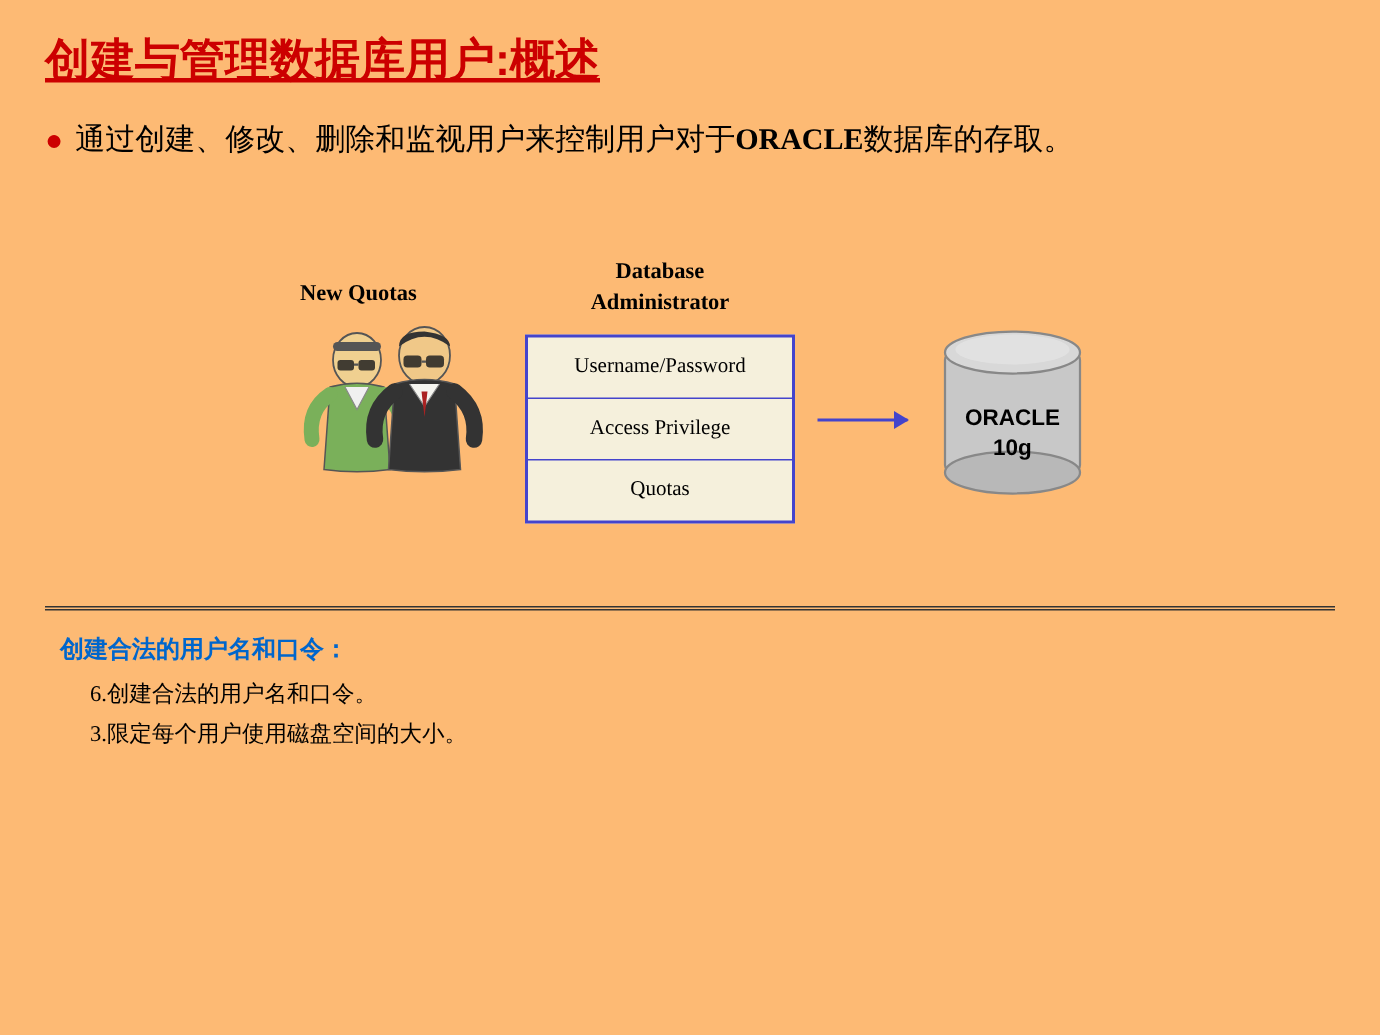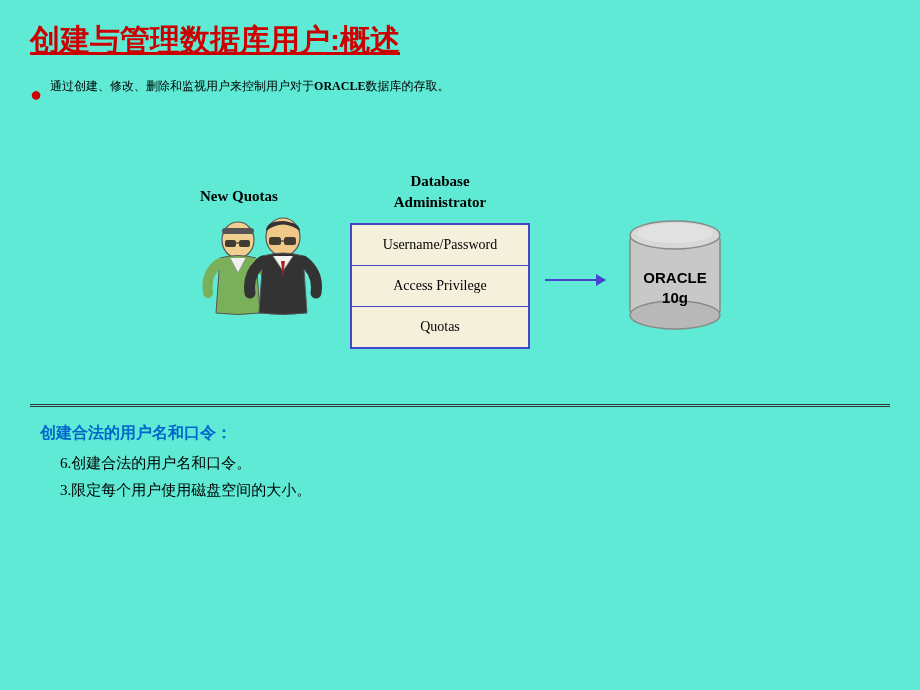--- a/index.html
+++ b/index.html
@@ -10,21 +10,21 @@
       background-color: #f5f0dc;
       font-family: 'SimSun', 'STSong', serif;
       overflow: hidden;
       position: relative;
     }
 
     .page {
       width: 920px;
       height: 690px;
       padding: 20px 30px 20px 30px;
-      background-color: #5eead4;
+      background-color: #fdba74;
       position: relative;
     }
 
     .title {
       font-size: 30px;
       font-weight: bold;
       color: #cc0000;
       text-decoration: underline;
       margin-bottom: 16px;
       font-family: 'SimHei', 'STHeiti', sans-serif;
@@ -44,21 +44,21 @@
 
     .bullet-dot {
       color: #cc0000;
       font-size: 20px;
       margin-right: 8px;
       margin-top: 1px;
       flex-shrink: 0;
     }
 
     .bullet-text {
-      font-size: 12px;
+      font-size: 20px;
       color: #000;
       line-height: 1.6;
     }
 
     .bold-text {
       font-weight: bold;
     }
 
     .diagram-area {
       display: flex;

